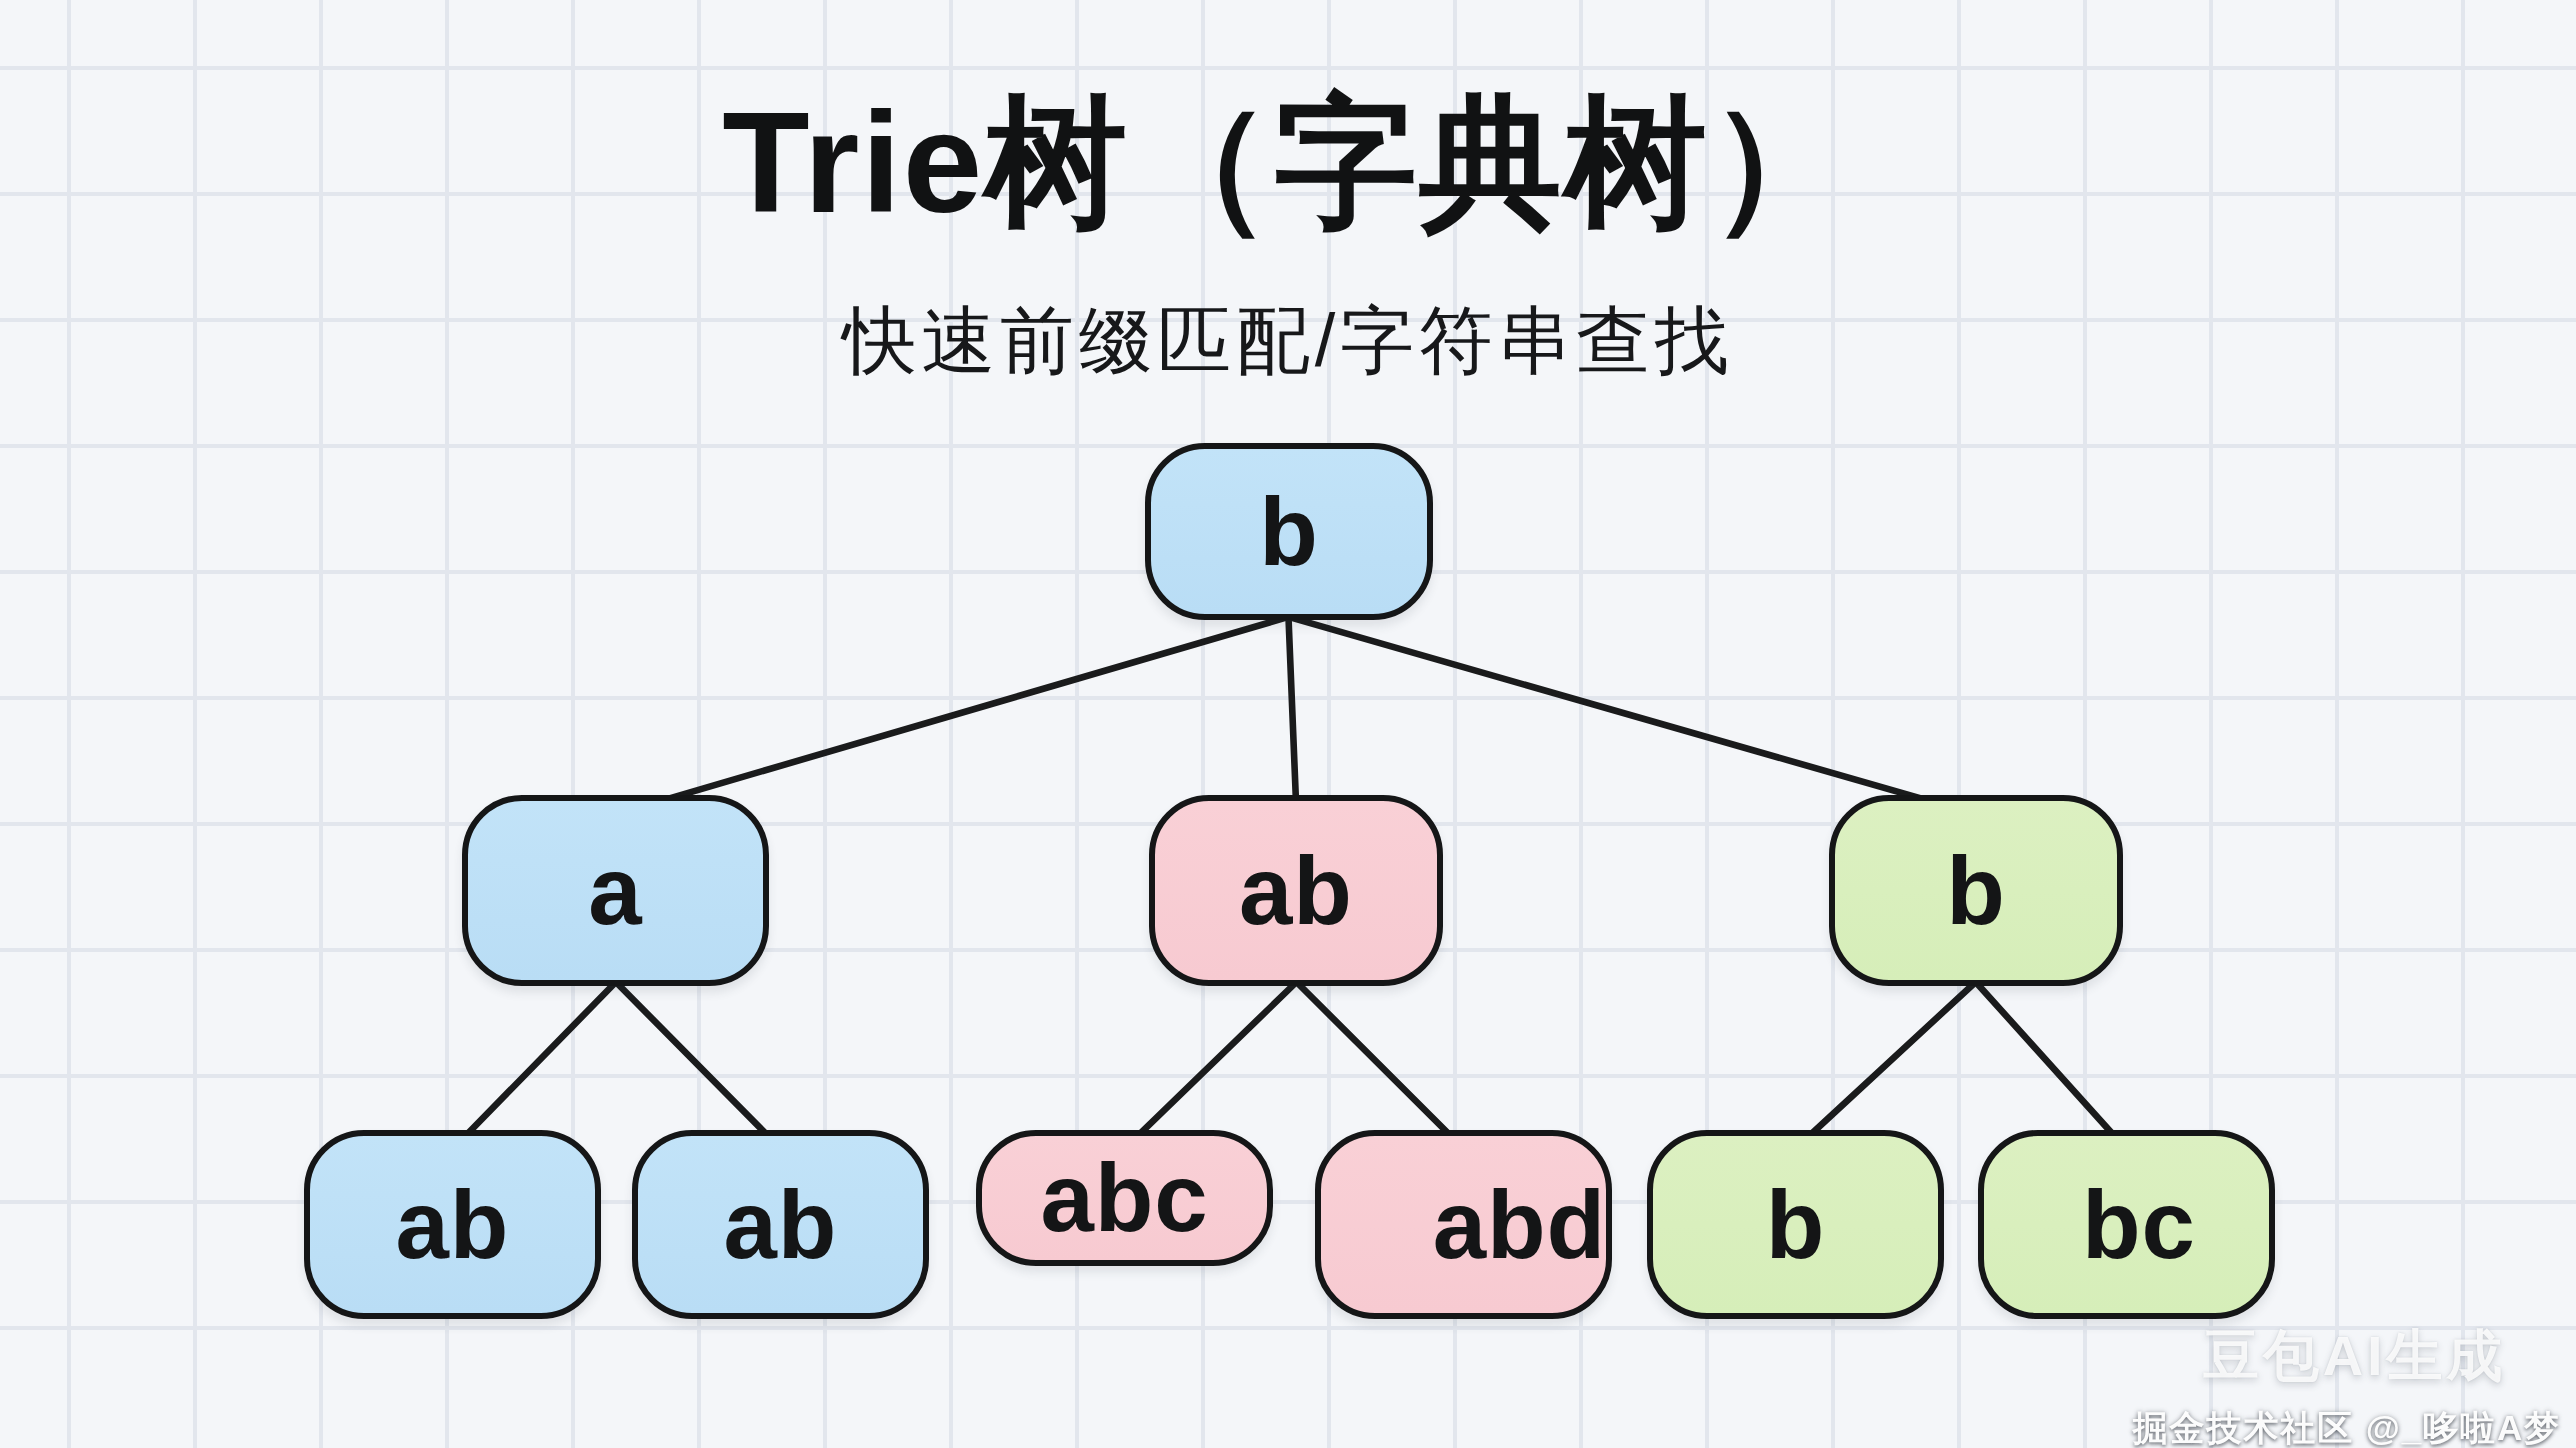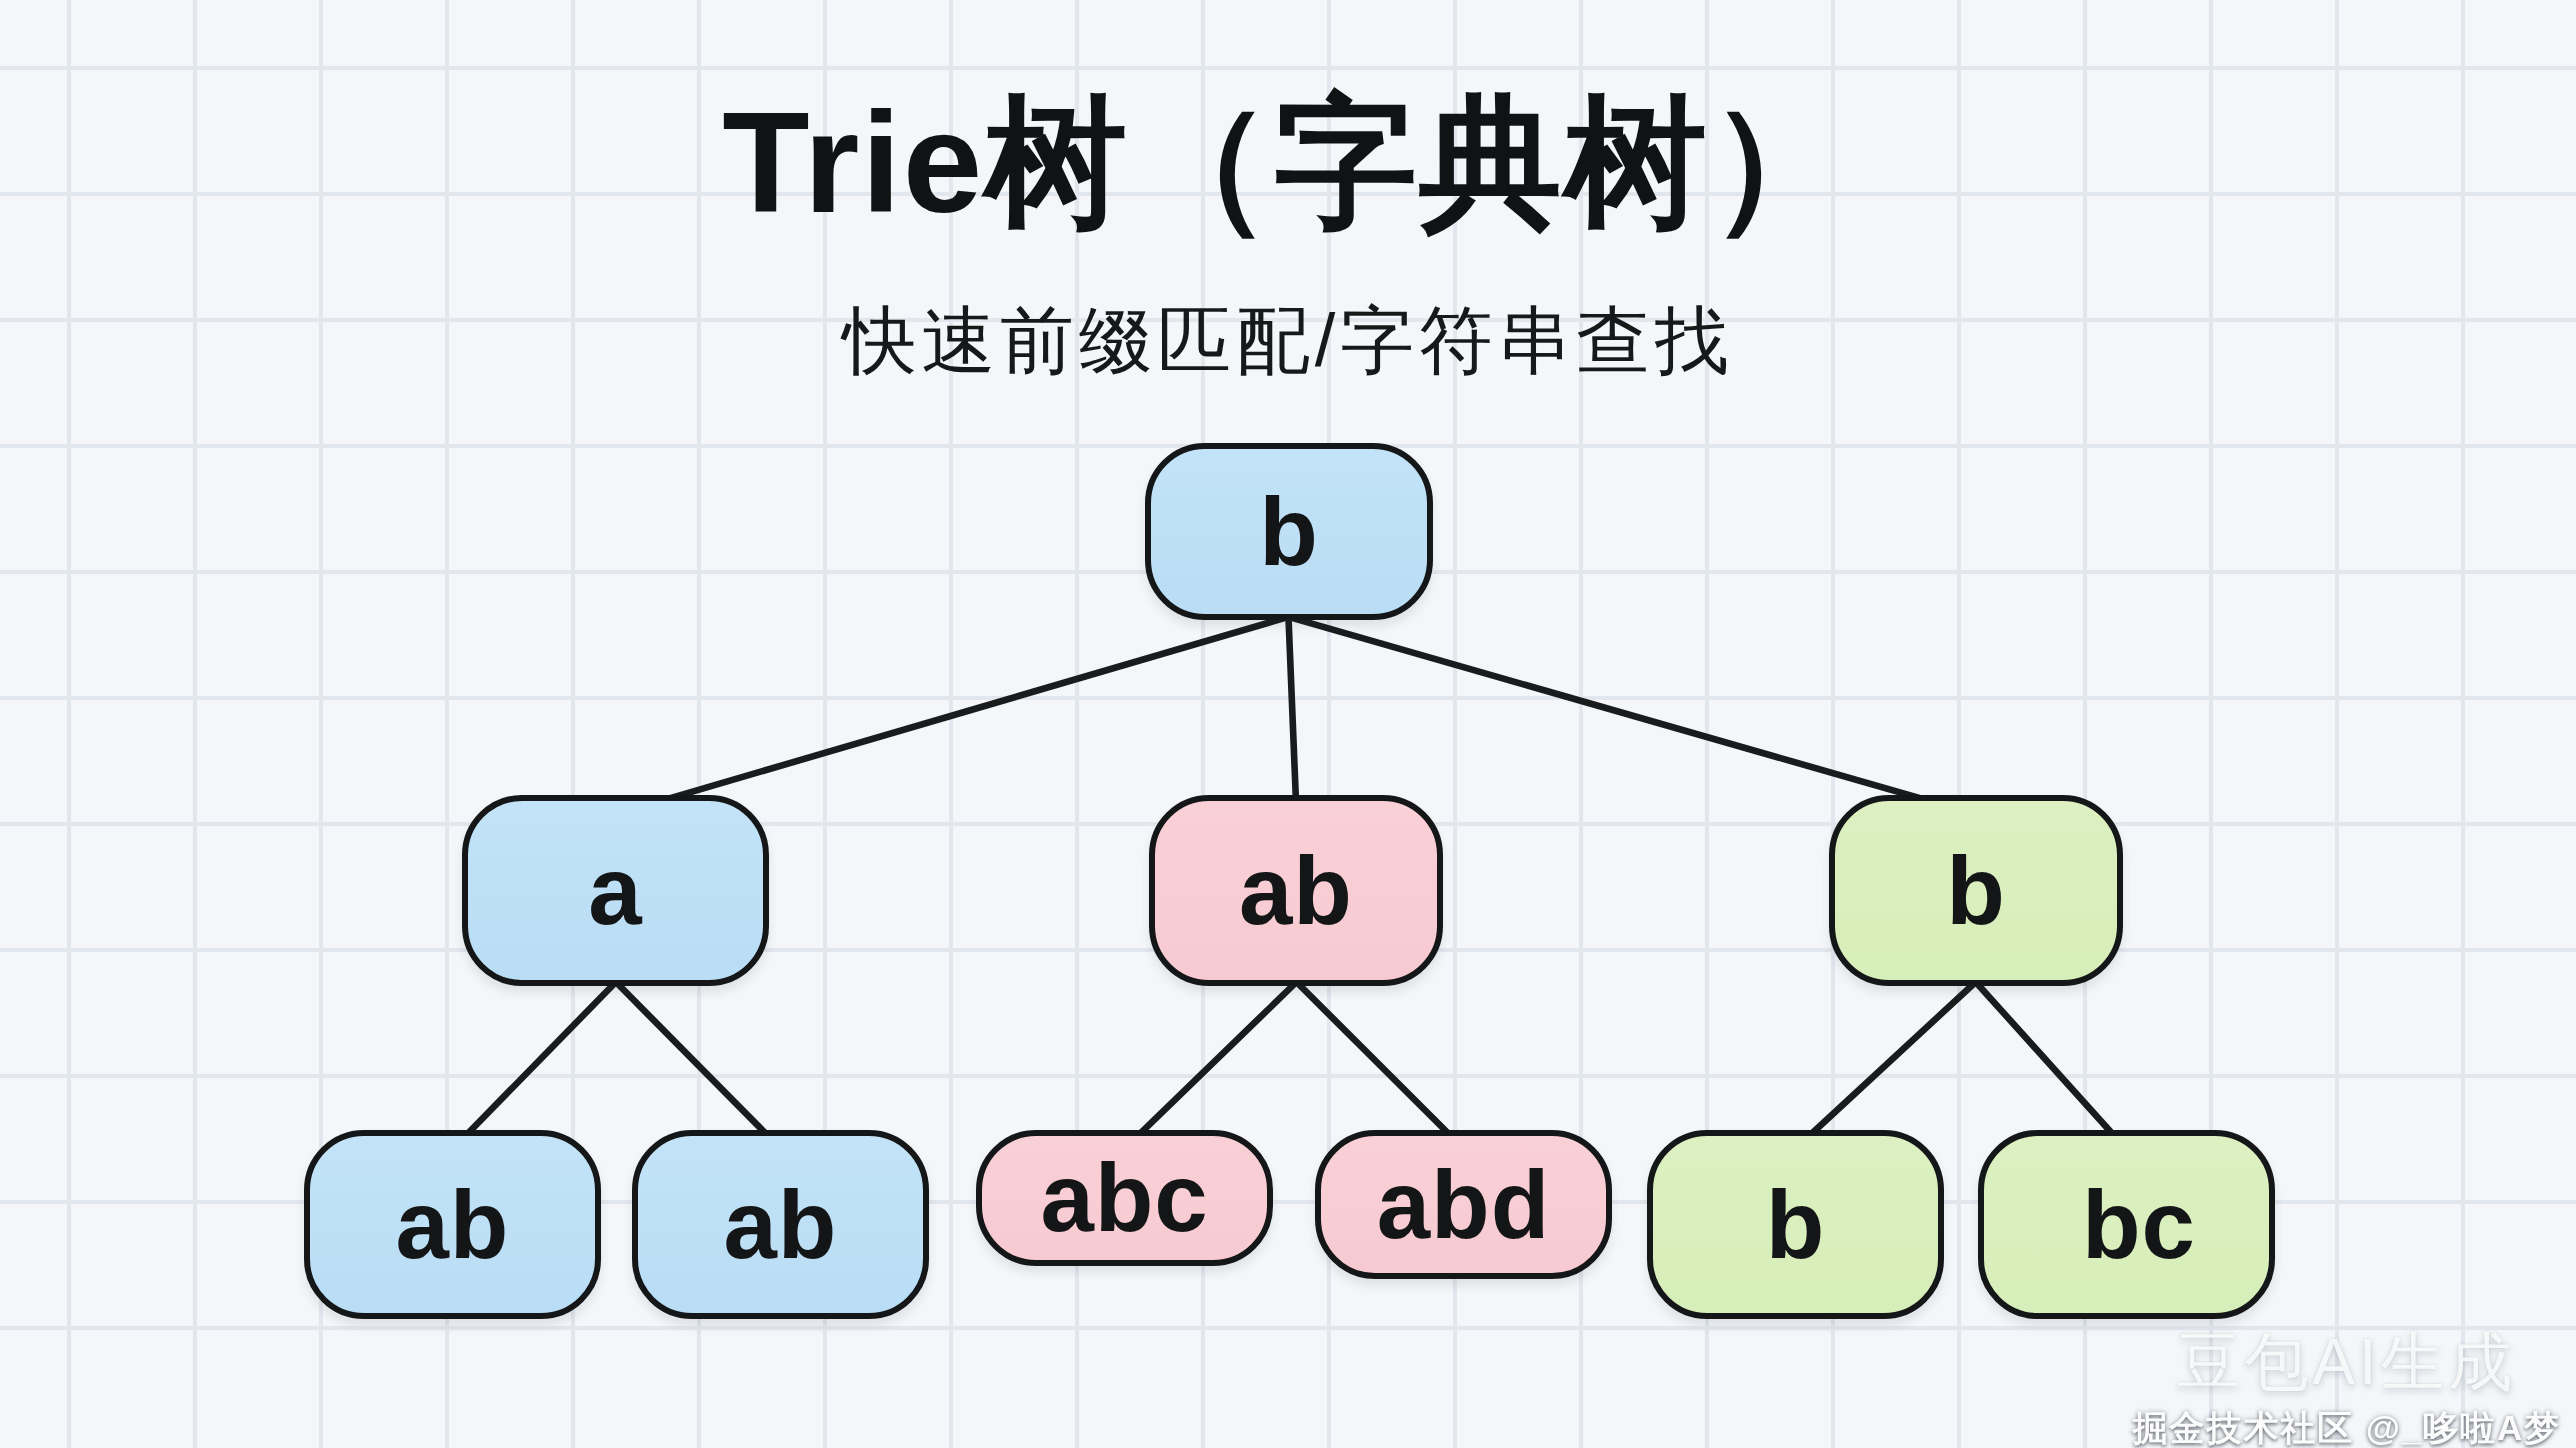--- a/index.html
+++ b/index.html
@@ -64,23 +64,23 @@
     color: #141516;
     letter-spacing: 0.9px;
     box-shadow: 0 6.6px 9.4px rgba(45, 55, 70, 0.10);
   }
   .fill-blue  { background: linear-gradient(180deg, #c2e3f8 0%, #b9ddf5 100%); }
   .fill-pink  { background: linear-gradient(180deg, #f9d0d6 0%, #f7cad1 100%); }
   .fill-green { background: linear-gradient(180deg, #dcf0c1 0%, #d6eeb9 100%); }
   .watermark-brand {
     position: absolute;
     top: 1319px;
-    right: 60px;
-    font-size: 64px;
-    font-weight: 400;
+    right: 70px;
+    font-size: 56px;
+    font-weight: 700;
     letter-spacing: 3.8px;
     color: rgba(255, 255, 255, 0.85);
     text-shadow: 0 2.8px 7.5px rgba(60, 70, 80, 0.22), 0 0 1.9px rgba(120,128,138,0.25);
   }
   .watermark-credit {
     position: absolute;
     top: 1405px;
     right: 15px;
     font-size: 35px;
     font-weight: 700;
@@ -123,21 +123,21 @@
       </div>
       <div class="tree-node fill-blue" style="left: 304px; top: 1130px; width: 297px; height: 189px;">
         <span>ab</span>
       </div>
       <div class="tree-node fill-blue" style="left: 632px; top: 1130px; width: 297px; height: 189px;">
         <span>ab</span>
       </div>
       <div class="tree-node fill-pink" style="left: 976px; top: 1130px; width: 297px; height: 136px;">
         <span>abc</span>
       </div>
-      <div class="tree-node fill-pink" style="left: 1315px; top: 1130px; width: 297px; height: 149px;">
+      <div class="tree-node fill-pink" style="left: 1315px; top: 1130px; width: 297px; height: 189px; justify-content: flex-end;">
         <span>abd</span>
       </div>
       <div class="tree-node fill-green" style="left: 1647px; top: 1130px; width: 297px; height: 189px;">
         <span>b</span>
       </div>
       <div class="tree-node fill-green" style="left: 1978px; top: 1130px; width: 297px; height: 189px; padding-left: 25px;">
         <span>bc</span>
       </div>
     </div>
 

